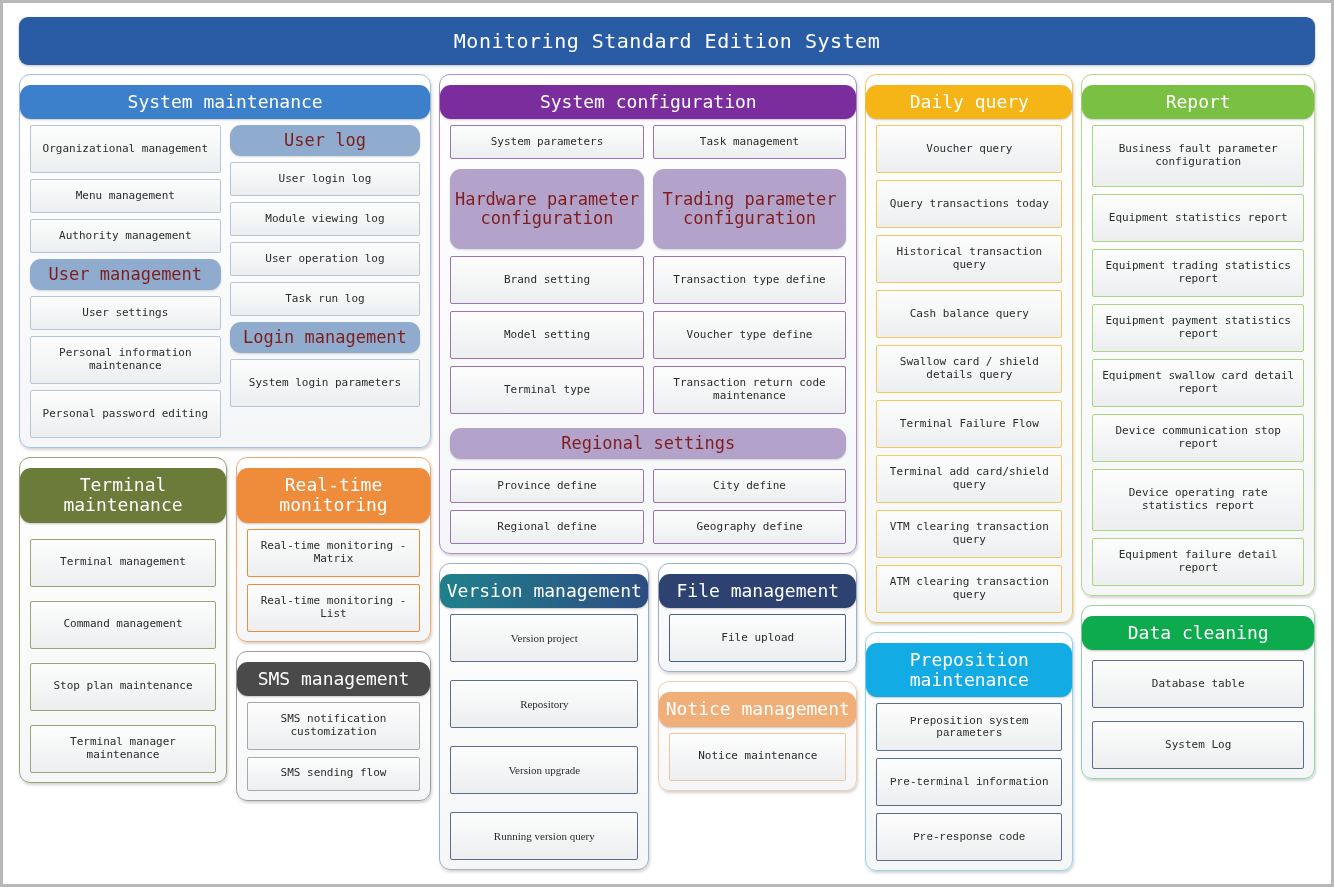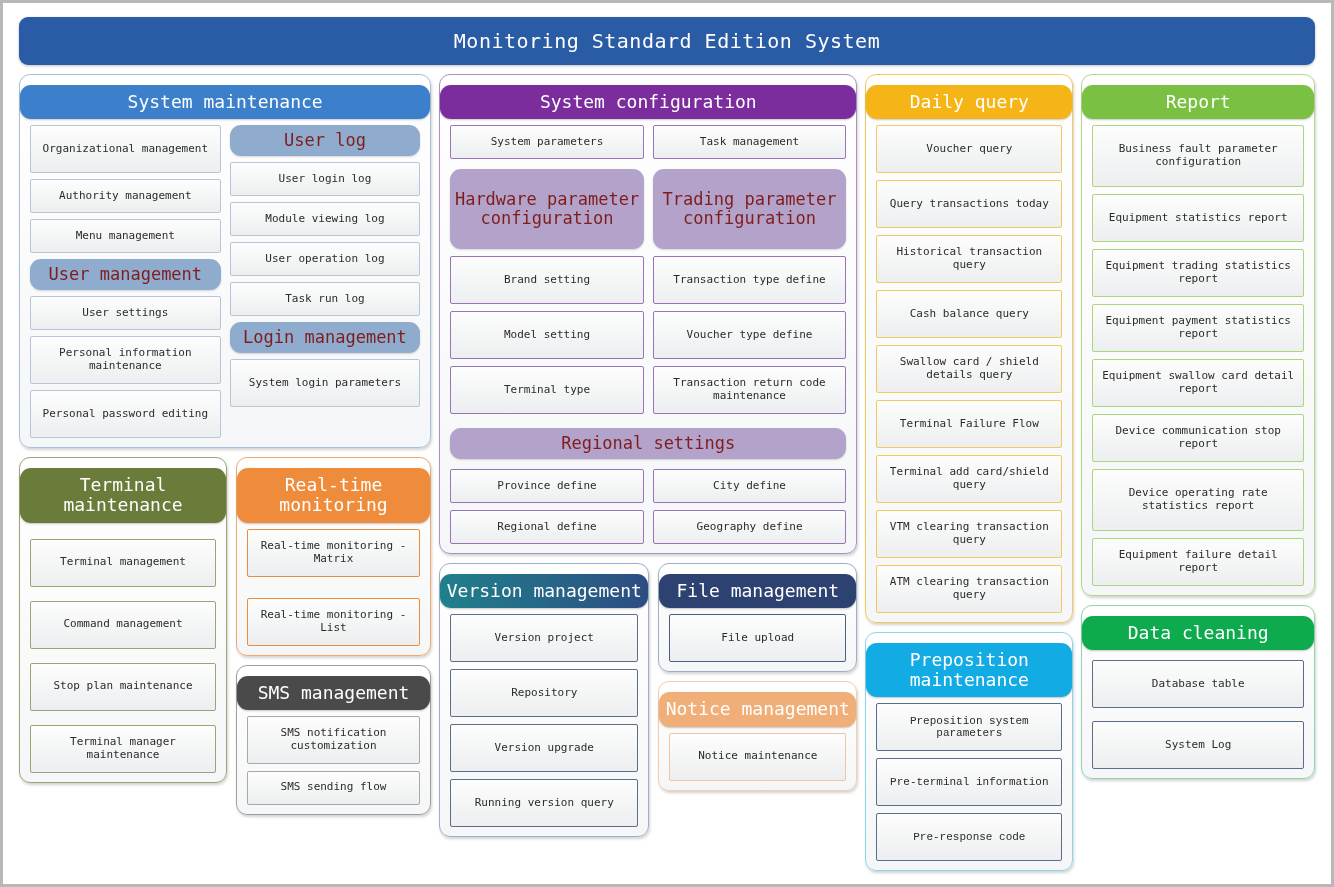--- a/index.html
+++ b/index.html
@@ -139,22 +139,22 @@
   <div class="board">
 
     <div class="col col-a">
 
       <div class="panel p-blue">
         <div class="panel-head h-blue">System maintenance</div>
         <div class="panel-body">
           <div class="grid2">
             <div style="display:flex;flex-direction:column;gap:6px;">
               <div class="item i-blue two-line">Organizational management</div>
+              <div class="item i-blue">Menu management</div>
               <div class="item i-blue">Authority management</div>
-              <div class="item i-blue">Menu management</div>
               <div class="sub-head h-steel">User management</div>
               <div class="item i-blue">User settings</div>
               <div class="item i-blue two-line">Personal information maintenance</div>
               <div class="item i-blue two-line">Personal password editing</div>
             </div>
             <div style="display:flex;flex-direction:column;gap:6px;">
               <div class="sub-head h-steel">User log</div>
               <div class="item i-blue">User login log</div>
               <div class="item i-blue">Module viewing log</div>
               <div class="item i-blue">User operation log</div>
@@ -174,21 +174,21 @@
             <div class="item i-olive two-line">Terminal management</div>
             <div class="item i-olive two-line">Command management</div>
             <div class="item i-olive two-line">Stop plan maintenance</div>
             <div class="item i-olive two-line">Terminal manager maintenance</div>
           </div>
         </div>
 
         <div class="col" style="width:195px;gap:9px;">
           <div class="panel p-orange">
             <div class="panel-head h-orange">Real-time monitoring</div>
-            <div class="panel-body" style="gap:21px;">
+            <div class="panel-body" style="gap:7px;">
               <div class="item i-orange two-line">Real-time monitoring -Matrix</div>
               <div class="item i-orange two-line">Real-time monitoring -List</div>
             </div>
           </div>
           <div class="panel p-dark">
             <div class="panel-head h-dark">SMS management</div>
             <div class="panel-body" style="gap:7px;">
               <div class="item i-dark two-line">SMS notification customization</div>
               <div class="item i-dark">SMS sending flow</div>
             </div>
@@ -227,21 +227,21 @@
             <div class="item i-purple">City define</div>
             <div class="item i-purple">Regional define</div>
             <div class="item i-purple">Geography define</div>
           </div>
         </div>
       </div>
 
       <div class="row">
         <div class="panel p-teal" style="width:210px;">
           <div class="panel-head h-teal">Version management</div>
-          <div class="panel-body" style="gap:7px;">
+          <div class="panel-body" style="gap:18px;font-family:Liberation Serif, serif;">
             <div class="item i-slate two-line">Version project</div>
             <div class="item i-slate two-line">Repository</div>
             <div class="item i-slate two-line">Version upgrade</div>
             <div class="item i-slate two-line">Running version query</div>
           </div>
         </div>
 
         <div class="col" style="width:199px;gap:9px;">
           <div class="panel p-navy">
             <div class="panel-head h-navy">File management</div>

